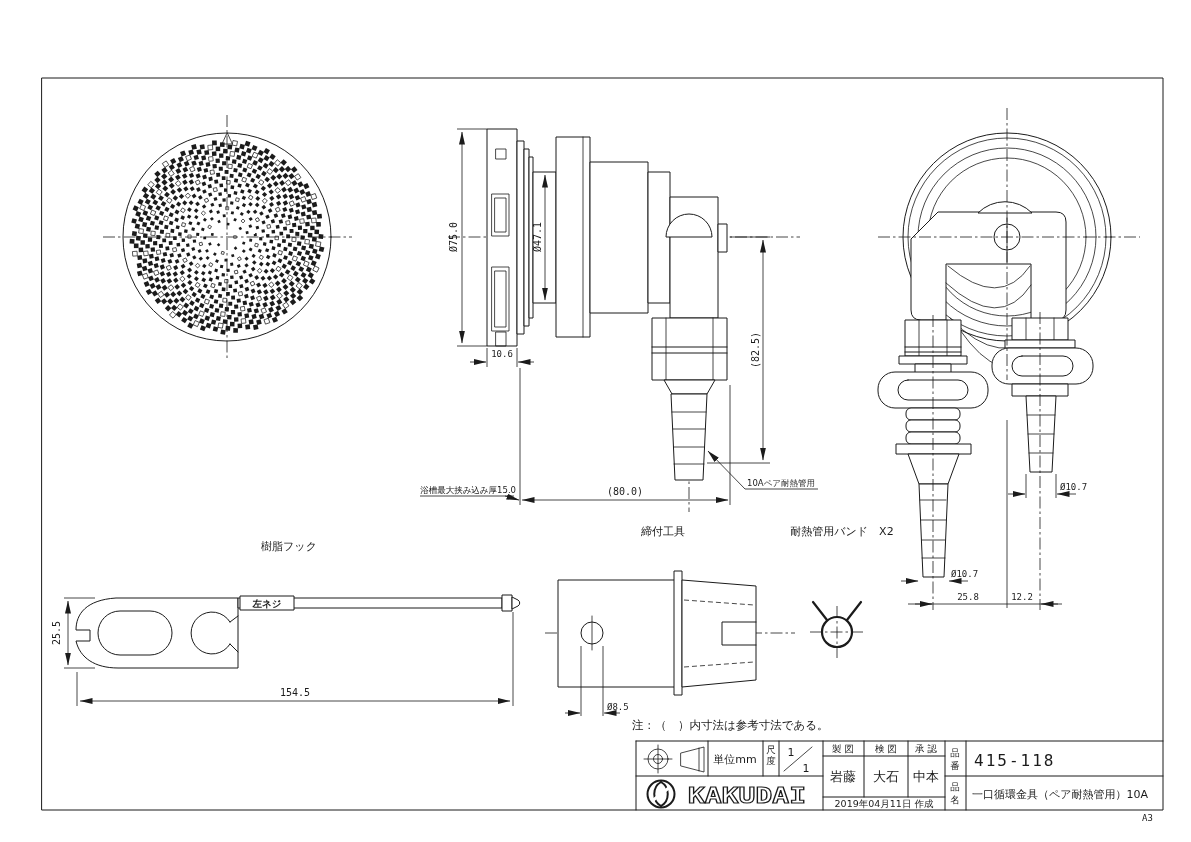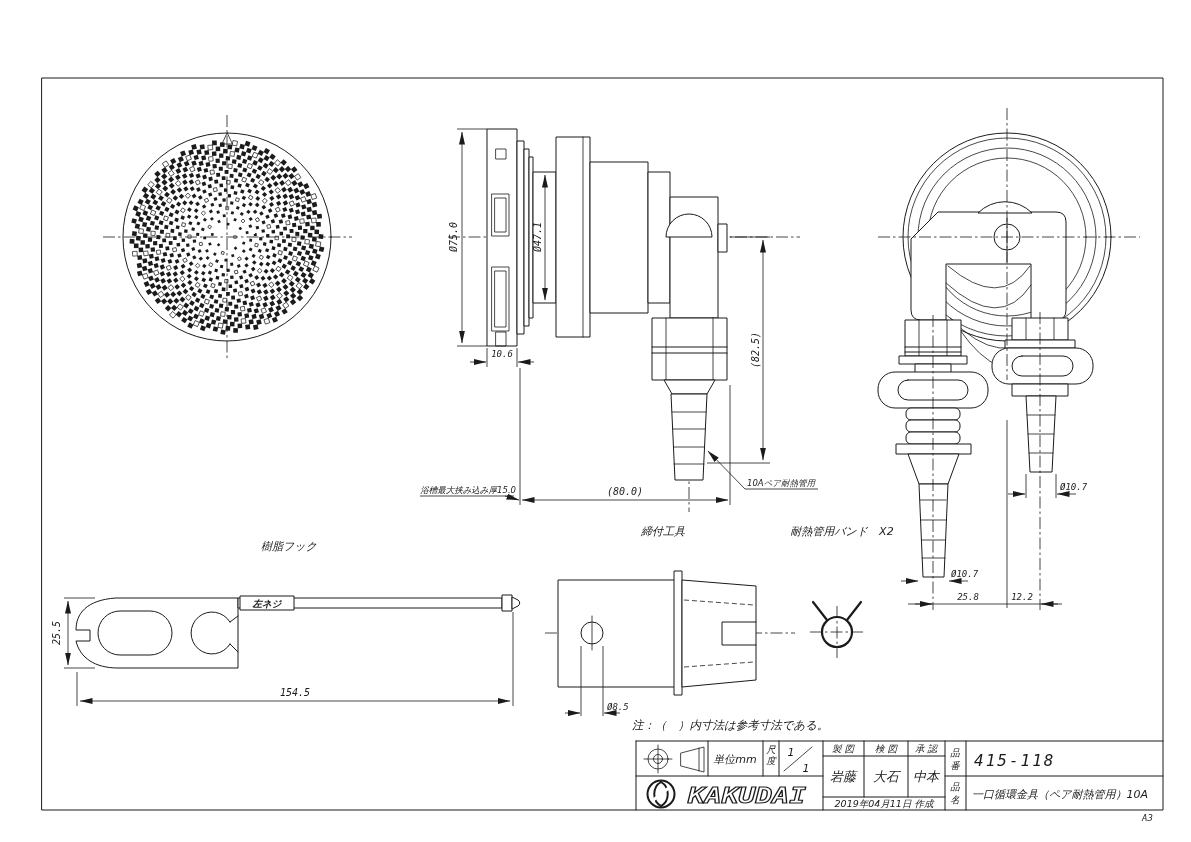--- a/index.html
+++ b/index.html
@@ -1,17 +1,17 @@
 <!DOCTYPE html>
 <html><head>
 <meta charset="utf-8">
 <style>
   html,body{margin:0;padding:0;background:#e8e8e8;}
   #sheet{position:relative;width:1191px;height:842px;background:#ffffff;margin:0 auto;
-         font-family:"DejaVu Sans",sans-serif;font-style:italic;}
+         font-family:"DejaVu Sans",sans-serif;}
   svg{position:absolute;left:0;top:0;}
   .ln{fill:none;stroke:#1b1b1b;stroke-width:1;stroke-linejoin:round;stroke-linecap:round;}
   .thin{stroke-width:.8;}
   .thick{stroke-width:2.2;}
   .wf{fill:#ffffff;stroke:#1b1b1b;stroke-width:1;stroke-linejoin:round;}
   .cl{fill:none;stroke:#1b1b1b;stroke-width:.8;stroke-dasharray:12 3 2.5 3;}
   .hid{fill:none;stroke:#1b1b1b;stroke-width:.8;stroke-dasharray:5 3;}
   .dim{fill:none;stroke:#1b1b1b;stroke-width:.8;}
   text{fill:#1b1b1b;}
   .d{font-family:"DejaVu Sans Mono",monospace;font-size:10px;}

